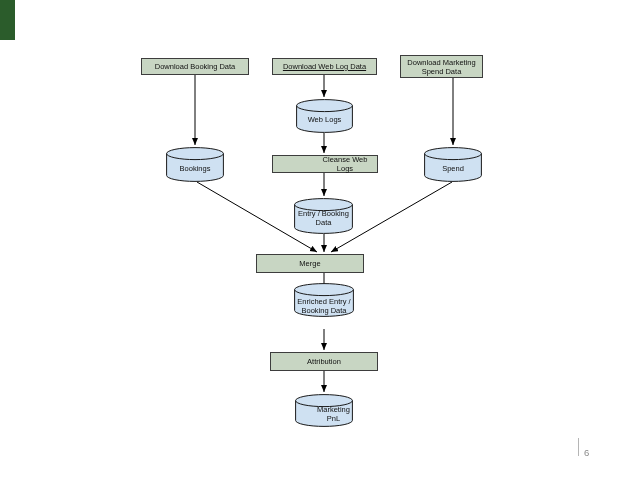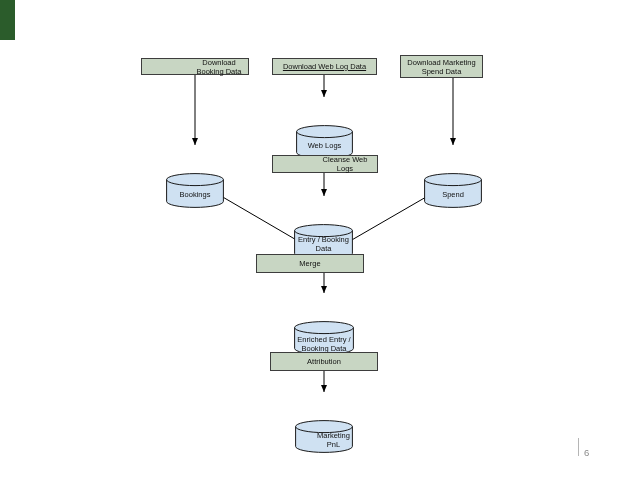--- a/index.html
+++ b/index.html
@@ -30,21 +30,21 @@
     box-sizing: border-box;
     display: flex; align-items: center; justify-content: center;
     text-align: center;
     font-size: 7.5px; line-height: 1.2;
     color: var(--label-text, #111);
   }
   .node.process {
     background: var(--process-fill, #c8d6c3);
     border: 1px solid var(--process-border, #3d3d3d);
   }
-  .node.datastore { background: transparent; border: none; margin-top: 26px; }
+  .node.datastore { background: transparent; border: none; }
   .node.datastore svg.cyl {
     position: absolute; left: 0; top: 0;
   }
   .node .node-label { position: relative; padding: 0 2px; }
   .node.datastore .node-label { padding-top: 7px; }
   .footer-divider {
     position: absolute;
     left: 578px; top: 438px;
     width: 1px; height: 18px;
     background: #b5b5b5;
@@ -77,21 +77,21 @@
           <line x1="324" y1="173" x2="324" y2="196" stroke="#000000" stroke-width="1" marker-end="url(#arrowhead)"></line>
           <line x1="197" y1="182" x2="317" y2="252" stroke="#000000" stroke-width="1" marker-end="url(#arrowhead)"></line>
           <line x1="324" y1="234" x2="324" y2="252" stroke="#000000" stroke-width="1" marker-end="url(#arrowhead)"></line>
           <line x1="452" y1="182" x2="331" y2="252" stroke="#000000" stroke-width="1" marker-end="url(#arrowhead)"></line>
           <line x1="324" y1="273" x2="324" y2="293" stroke="#000000" stroke-width="1" marker-end="url(#arrowhead)"></line>
           <line x1="324" y1="329" x2="324" y2="350" stroke="#000000" stroke-width="1" marker-end="url(#arrowhead)"></line>
           <line x1="324" y1="371" x2="324" y2="392" stroke="#000000" stroke-width="1" marker-end="url(#arrowhead)"></line>
         </g>
     </svg>
 
-  <div class="node process" style="left: 141px; top: 58px; width: 108px; height: 17px; padding-left: 48px;">
+  <div class="node process" style="left: 141px; top: 58px; width: 108px; height: 17px;">
         <span class="node-label">Download Booking Data</span>
       </div>
       <div class="node process" style="left: 272px; top: 58px; width: 105px; height: 17px; text-decoration: underline;">
         <span class="node-label">Download Web Log Data</span>
       </div>
       <div class="node process" style="left: 400px; top: 55px; width: 83px; height: 23px;">
         <span class="node-label">Download Marketing Spend Data</span>
       </div>
       <div class="node datastore" style="left: 296px; top: 99px; width: 57px; height: 34px;">
         <svg class="cyl" width="57" height="34" viewBox="0 0 57 34">
@@ -120,21 +120,21 @@
       <div class="node datastore" style="left: 294px; top: 198px; width: 59px; height: 32px;">
         <svg class="cyl" width="59" height="36" viewBox="0 0 59 36">
           <path d="M 0.6 6.6 V 29.4 A 28.9 6 0 0 0 58.4 29.4 V 6.6 Z" fill="#cfe1f2" stroke="#1a1a1a" stroke-width="1"></path>
           <ellipse cx="29.5" cy="6.6" rx="28.9" ry="6" fill="#cfe1f2" stroke="#1a1a1a" stroke-width="1"></ellipse>
         </svg>
         <span class="node-label">Entry / Booking Data</span>
       </div>
       <div class="node process" style="left: 256px; top: 254px; width: 108px; height: 19px;">
         <span class="node-label">Merge</span>
       </div>
-      <div class="node datastore" style="left: 294px; top: 295px; width: 60px; height: 39px;">
+      <div class="node datastore" style="left: 294px; top: 283px; width: 60px; height: 39px;">
         <svg class="cyl" width="60" height="34" viewBox="0 0 60 34">
           <path d="M 0.6 6.6 V 27.4 A 29.4 6 0 0 0 59.4 27.4 V 6.6 Z" fill="#cfe1f2" stroke="#1a1a1a" stroke-width="1"></path>
           <ellipse cx="30" cy="6.6" rx="29.4" ry="6" fill="#cfe1f2" stroke="#1a1a1a" stroke-width="1"></ellipse>
         </svg>
         <span class="node-label">Enriched Entry / Booking Data</span>
       </div>
       <div class="node process" style="left: 270px; top: 352px; width: 108px; height: 19px;">
         <span class="node-label">Attribution</span>
       </div>
       <div class="node datastore" style="left: 295px; top: 394px; width: 58px; height: 33px; padding-left: 19px;">

